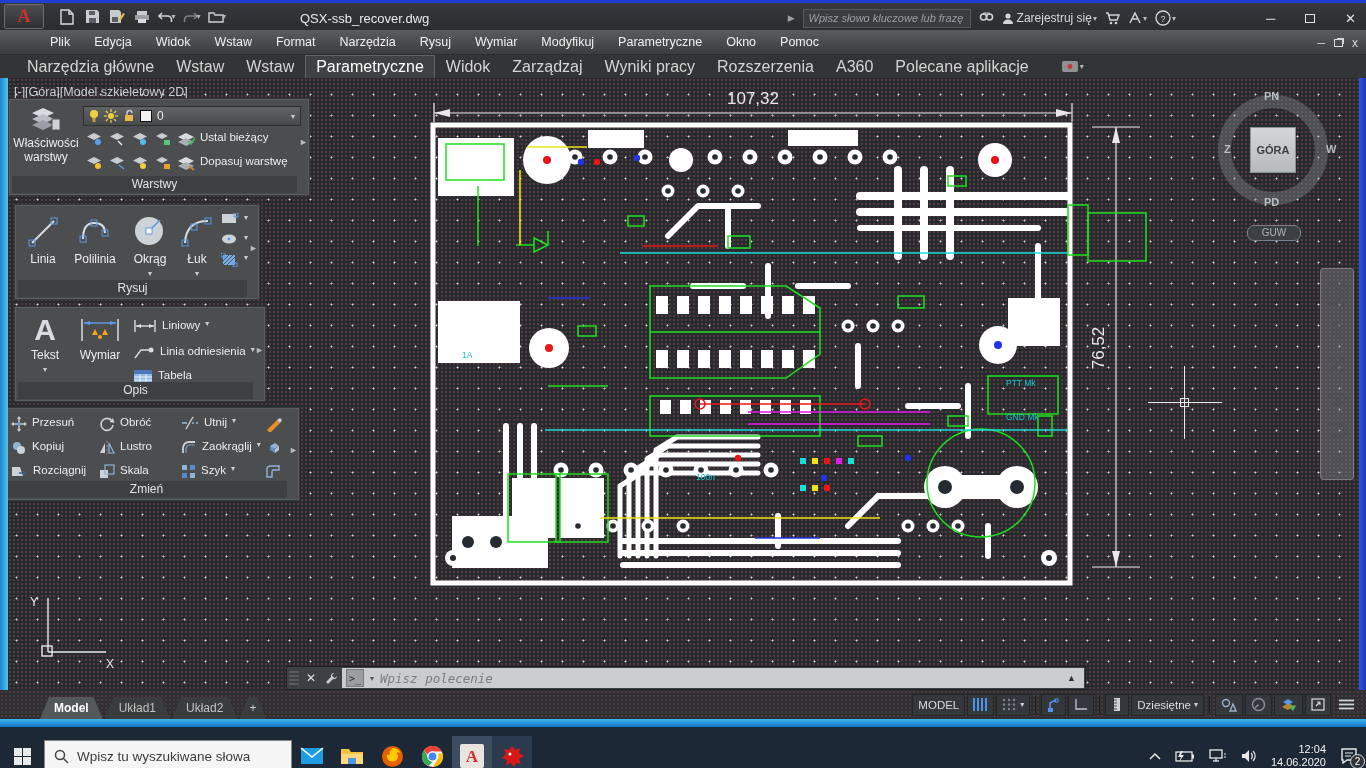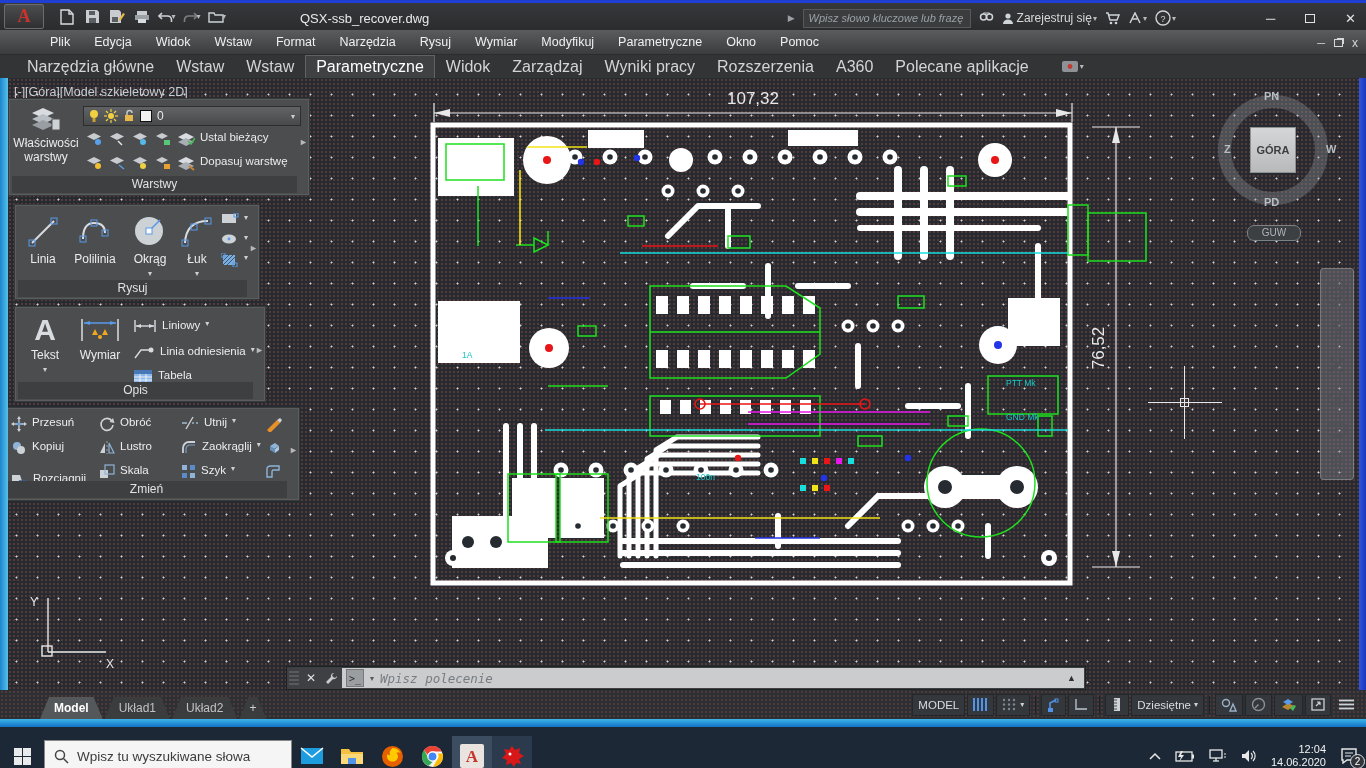--- a/index.html
+++ b/index.html
@@ -779,21 +779,21 @@
         <span class="smalltxt">Zaokrąglij</span>
         <span class="caret">▾</span>
       </div>
     <div class="rowline abs" style="left:262px;top:32px">
         <svg width="18" height="15" viewBox="0 0 18 15">
           <path d="M5 6 10 3l4 3-5 3z" fill="#8fb4d8"></path>
           <path d="M5 6v4l5 3V9z" fill="#6a90b8"></path>
           <path d="M14 6v4l-4 3V9z" fill="#a8c8e8"></path>
         </svg>
       </div>
-    <div class="rowline abs" style="left:8px;top:64px">
+    <div class="rowline abs" style="left:8px;top:56px">
         <svg width="17" height="15" viewBox="0 0 17 15">
           <polygon points="1,3 9,3 12,12 1,12" fill="#cdd2d6"></polygon>
           <path d="M8 9l6 0" stroke="#385a88" stroke-width="1.4"></path>
           <polygon points="16,9 12,7 12,11" fill="#385a88"></polygon>
         </svg>
         <span class="smalltxt">Rozciągnij</span>
       </div>
     <div class="rowline abs" style="left:96px;top:56px">
         <svg width="16" height="15" viewBox="0 0 16 15">
           <rect x="1" y="6" width="8" height="8" fill="#cdd2d6"></rect>

